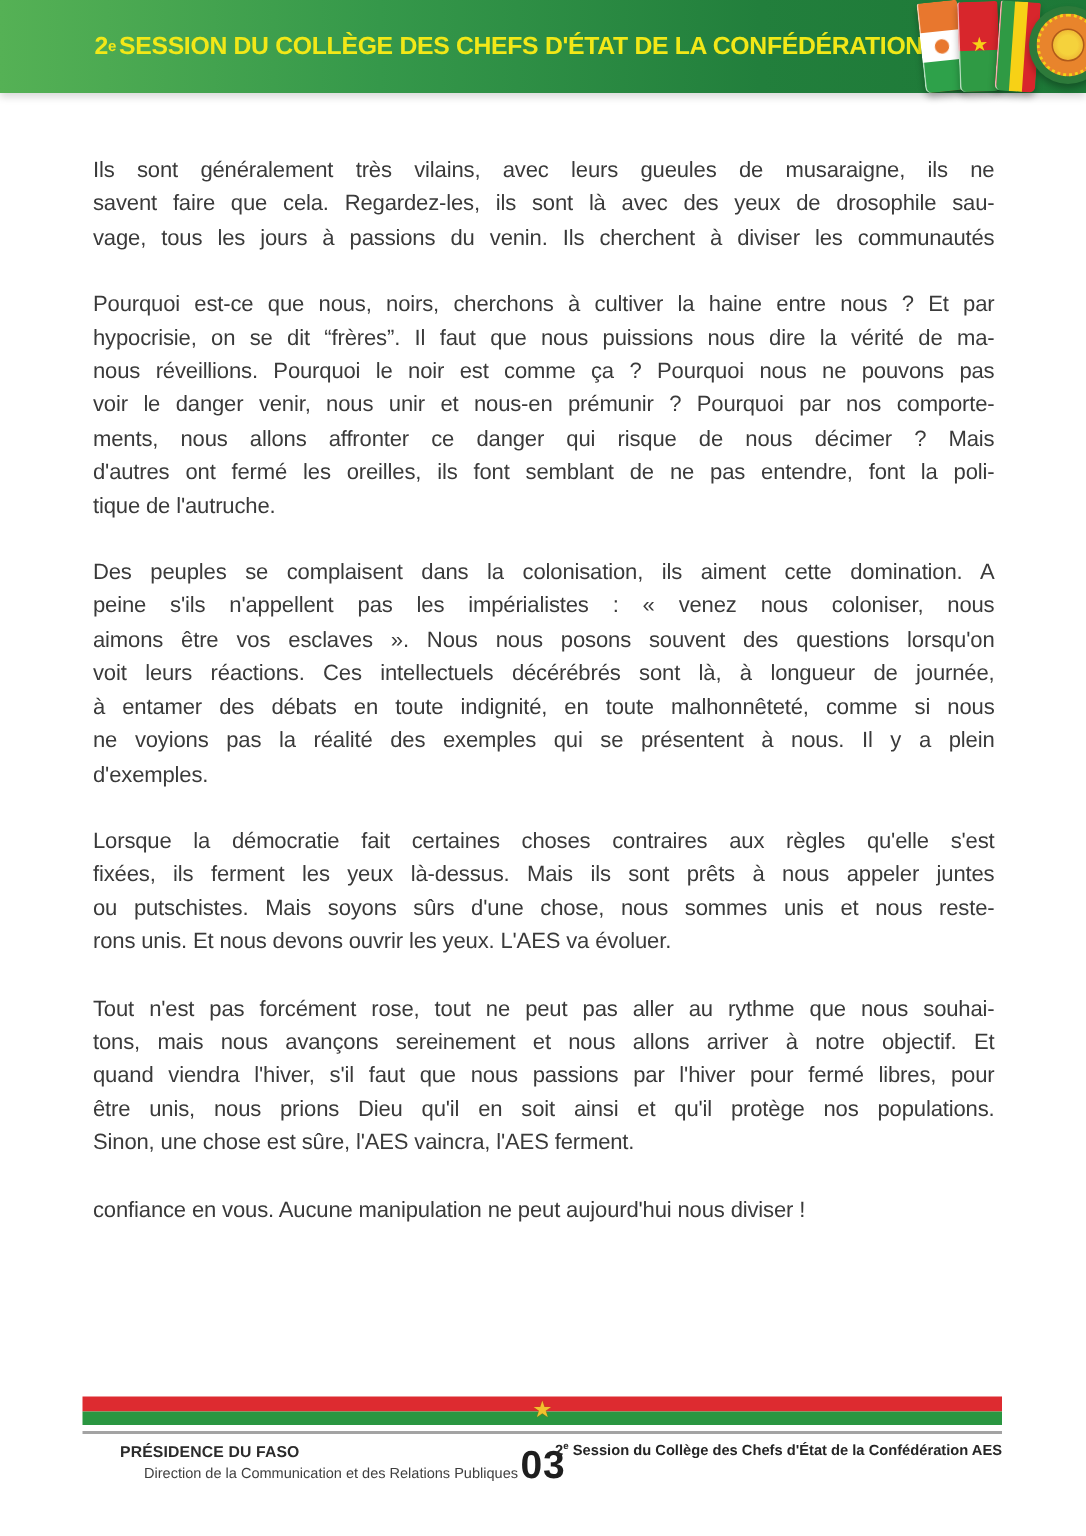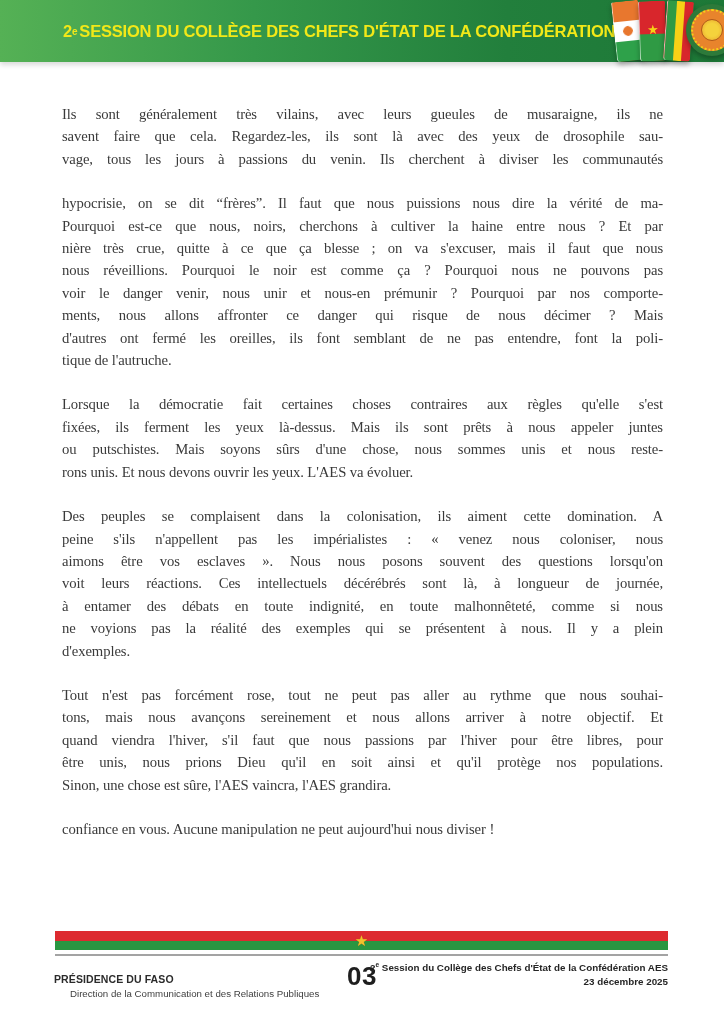--- a/index.html
+++ b/index.html
@@ -101,21 +101,21 @@
   .doc-body {
     position: absolute;
     top: 103px;
     left: 62px;
     width: 601px;
     color: #3a3a3a;
     font-size: 14.7px;
     letter-spacing: -0.1px;
     line-height: 22.4px;
   }
-  .paragraph { margin-bottom: 22px; font-family: Liberation Serif, serif; }
+  .paragraph { margin-bottom: 22px; }
   .paragraph:last-child { margin-bottom: 0; }
   .line { text-align: justify; text-align-last: justify; }
   .line.last { text-align-last: left; }
 
   
   .footer-stripe {
     position: absolute;
     left: 55px; width: 613px; top: 931px; height: 19px;
   }
   .stripe-red  { position: absolute; top: 0; left: 0; right: 0; height: 10px; background: #dd2b30; }
@@ -130,23 +130,22 @@
     text-shadow: 0 0 1px #a66a08;
     z-index: 2;
   }
   .footer-rule {
     position: absolute;
     left: 55px; width: 613px; top: 954px; height: 2px;
     background: #a3a3a3;
   }
   .footer-left {
     position: absolute;
-    left: 54px; top: 962px;
+    left: 80px; top: 962px;
     color: #2b2b2b;
-    margin-top: 11px;
   }
   .footer-org { font-weight: bold; font-size: 10.5px; letter-spacing: 0.1px; }
   .footer-dept { font-size: 9.7px; color: #3e3e3e; margin-top: 2.5px; padding-left: 16px; }
   .footer-page {
     position: absolute;
     left: 50%; top: 961px;
     transform: translateX(-50%);
     font-weight: bold;
     font-size: 26px;
     color: #1e1e1e;
@@ -189,50 +188,49 @@
     </div>
   </header>
 
   <main class="doc-body">
       <div class="paragraph">
         <div class="line">Ils sont généralement très vilains, avec leurs gueules de musaraigne, ils ne</div>
         <div class="line">savent faire que cela. Regardez-les, ils sont là avec des yeux de drosophile sau-</div>
         <div class="line">vage, tous les jours à passions du venin. Ils cherchent à diviser les communautés</div>
       </div>
       <div class="paragraph">
+        <div class="line">Pourquoi est-ce que nous, noirs, cherchons à cultiver la haine entre nous ? Et par</div>
         <div class="line">hypocrisie, on se dit “frères”. Il faut que nous puissions nous dire la vérité de ma-</div>
-        <div class="line">Pourquoi est-ce que nous, noirs, cherchons à cultiver la haine entre nous ? Et par</div>
-        <div class="line">nière très crue, quitte à ce que ça blesse ; on va s'excuser, mais il faut que nous</div>
         <div class="line">nous réveillions. Pourquoi le noir est comme ça ? Pourquoi nous ne pouvons pas</div>
         <div class="line">voir le danger venir, nous unir et nous-en prémunir ? Pourquoi par nos comporte-</div>
         <div class="line">ments, nous allons affronter ce danger qui risque de nous décimer ? Mais</div>
         <div class="line">d'autres ont fermé les oreilles, ils font semblant de ne pas entendre, font la poli-</div>
         <div class="line last">tique de l'autruche.</div>
-      </div>
-      <div class="paragraph">
-        <div class="line">Lorsque la démocratie fait certaines choses contraires aux règles qu'elle s'est</div>
-        <div class="line">fixées, ils ferment les yeux là-dessus. Mais ils sont prêts à nous appeler juntes</div>
-        <div class="line">ou putschistes. Mais soyons sûrs d'une chose, nous sommes unis et nous reste-</div>
-        <div class="line last">rons unis. Et nous devons ouvrir les yeux. L'AES va évoluer.</div>
       </div>
       <div class="paragraph">
         <div class="line">Des peuples se complaisent dans la colonisation, ils aiment cette domination. A</div>
         <div class="line">peine s'ils n'appellent pas les impérialistes : « venez nous coloniser, nous</div>
         <div class="line">aimons être vos esclaves ». Nous nous posons souvent des questions lorsqu'on</div>
         <div class="line">voit leurs réactions. Ces intellectuels décérébrés sont là, à longueur de journée,</div>
         <div class="line">à entamer des débats en toute indignité, en toute malhonnêteté, comme si nous</div>
         <div class="line">ne voyions pas la réalité des exemples qui se présentent à nous. Il y a plein</div>
         <div class="line last">d'exemples.</div>
       </div>
       <div class="paragraph">
+        <div class="line">Lorsque la démocratie fait certaines choses contraires aux règles qu'elle s'est</div>
+        <div class="line">fixées, ils ferment les yeux là-dessus. Mais ils sont prêts à nous appeler juntes</div>
+        <div class="line">ou putschistes. Mais soyons sûrs d'une chose, nous sommes unis et nous reste-</div>
+        <div class="line last">rons unis. Et nous devons ouvrir les yeux. L'AES va évoluer.</div>
+      </div>
+      <div class="paragraph">
         <div class="line">Tout n'est pas forcément rose, tout ne peut pas aller au rythme que nous souhai-</div>
         <div class="line">tons, mais nous avançons sereinement et nous allons arriver à notre objectif. Et</div>
-        <div class="line">quand viendra l'hiver, s'il faut que nous passions par l'hiver pour être libres, pour</div>
+        <div class="line">quand viendra l'hiver, s'il faut que nous passions par l'hiver pour fermé libres, pour</div>
         <div class="line">être unis, nous prions Dieu qu'il en soit ainsi et qu'il protège nos populations.</div>
-        <div class="line last">Sinon, une chose est sûre, l'AES vaincra, l'AES grandira.</div>
+        <div class="line last">Sinon, une chose est sûre, l'AES vaincra, l'AES ferment.</div>
       </div>
       <div class="paragraph">
         <div class="line last">confiance en vous. Aucune manipulation ne peut aujourd'hui nous diviser !</div>
       </div>
     </main>
 
   <footer>
     <div class="footer-stripe">
       <div class="stripe-red"></div>
       <div class="stripe-green"></div>
@@ -242,17 +240,16 @@
 
     <div class="footer-left">
       <div class="footer-org">PRÉSIDENCE DU FASO</div>
       <div class="footer-dept">Direction de la Communication et des Relations Publiques</div>
     </div>
 
     <div class="footer-page">03</div>
 
     <div class="footer-right">
       <div class="footer-session"><span>2</span><sup>e</sup><span> Session du Collège des Chefs d'État de la Confédération AES</span></div>
-      <div class="footer-date">23 décembre 2025</div>
     </div>
   </footer>
 
 </div>
 
 </body></html>

